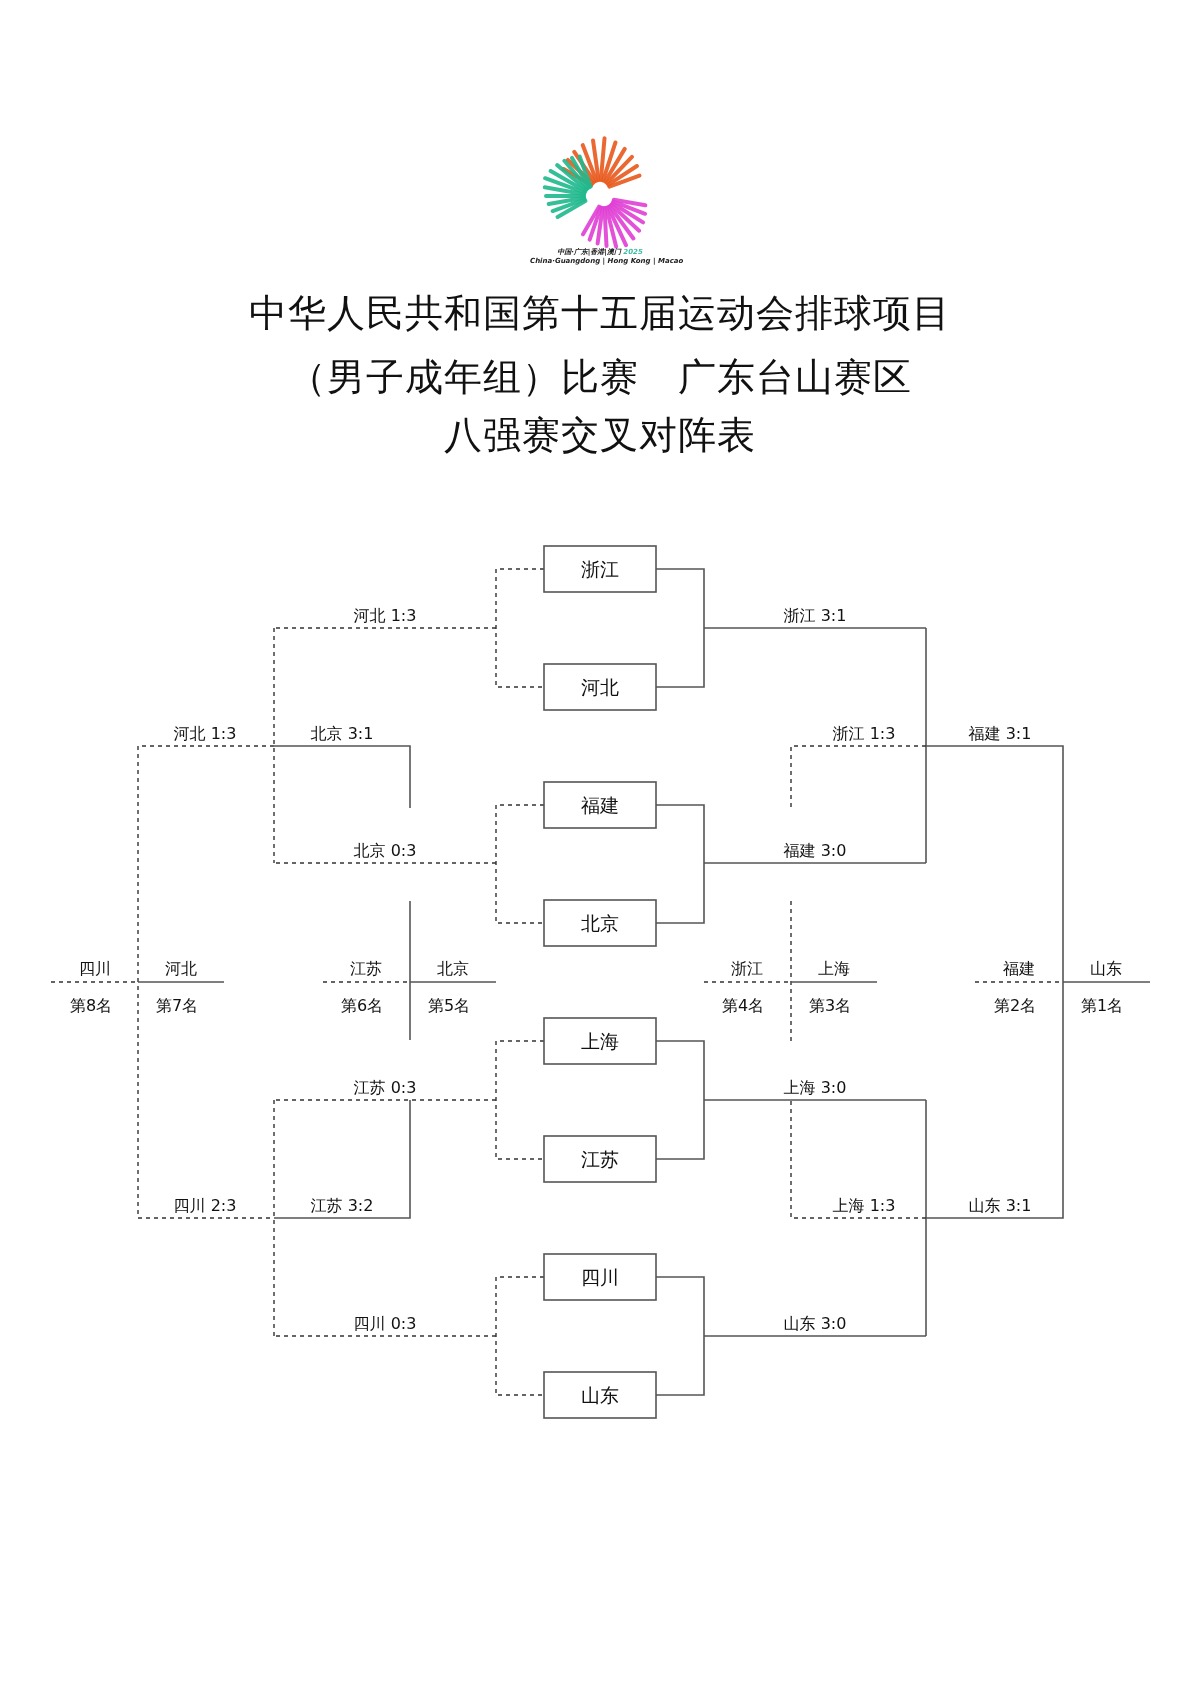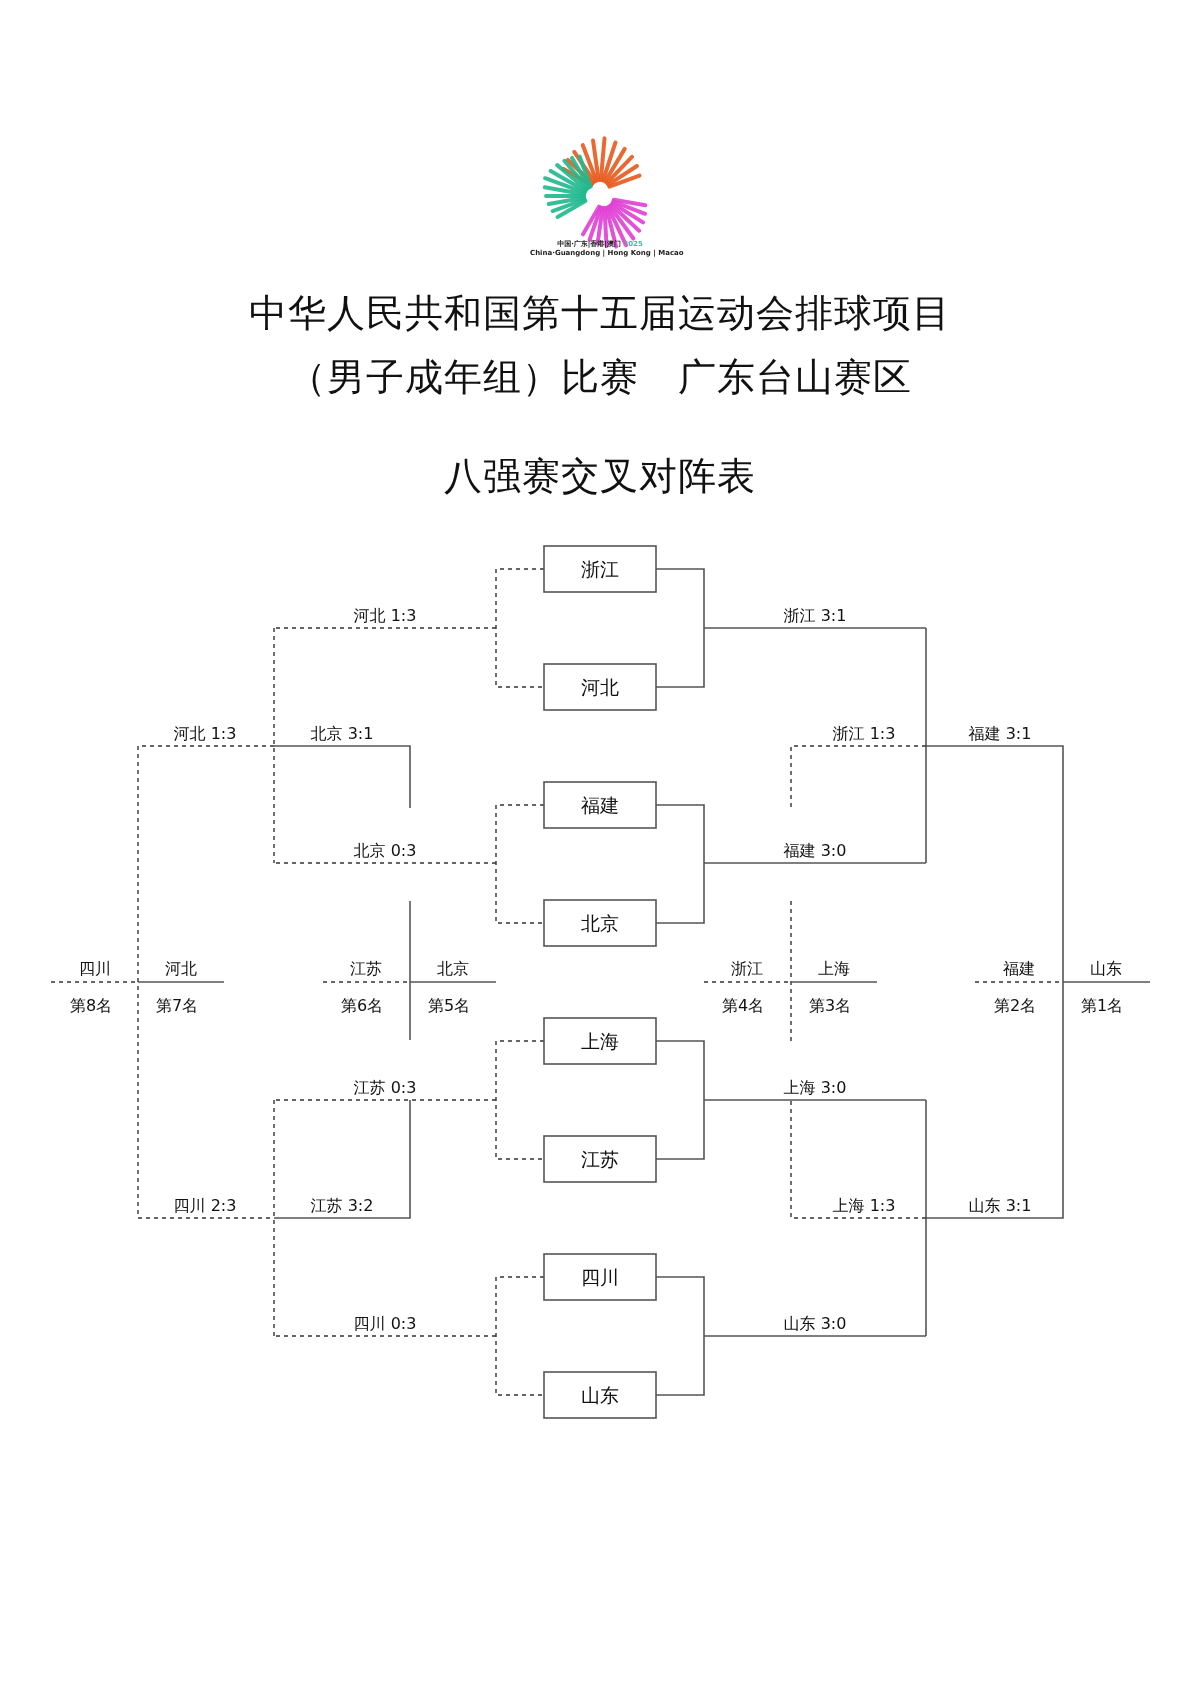--- a/index.html
+++ b/index.html
@@ -1,24 +1,24 @@
 <!DOCTYPE html>
 <html><head>
 <meta charset="utf-8">
 <style>
   html, body { margin: 0; padding: 0; background: #ffffff; }
   body { width: 1200px; height: 1697px; position: relative; overflow: hidden;
          font-family: "DejaVu Sans", "Liberation Sans", sans-serif; color: #111; }
   .logo { position: absolute; left: 536px; top: 120px; width: 128px; height: 150px; }
-  .logo-caption { position: absolute; left: 530px; top: 240px; width: 140px; text-align: center;
-                  font-size: 7px; font-weight: bold; color: #222; line-height: 9px; white-space: nowrap; }
+  .logo-caption { position: absolute; left: 530px; top: 248px; width: 140px; text-align: center;
+                  font-size: 7px; font-weight: bold; color: #222; line-height: 9px; white-space: nowrap; font-style: italic; }
   .logo-caption .yr { color: #3bbfa4; }
   .title { position: absolute; left: 0; width: 1200px; text-align: center; font-size: 38px;
            letter-spacing: 1px; color: #111; white-space: pre; }
-  #t1 { top: 288px; } #t2 { top: 352px; } #t3 { top: 451px; text-align: center; }
+  #t1 { top: 288px; } #t2 { top: 352px; } #t3 { top: 410px; text-align: center; }
   svg.bracket { position: absolute; left: 0; top: 0; width: 1200px; height: 1697px; }
   svg text { font-family: "DejaVu Sans", "Liberation Sans", sans-serif; fill: #111; }
   .solid { stroke: #555; stroke-width: 1.6; fill: none; }
   .dash { stroke: #333; stroke-width: 1.4; stroke-dasharray: 4 4; fill: none; }
   .box { stroke: #555; stroke-width: 1.6; fill: #fff; }
   .boxtext { font-size: 19px; }
   .lbl { font-size: 16px; }
 </style>
 </head>
 <body>

